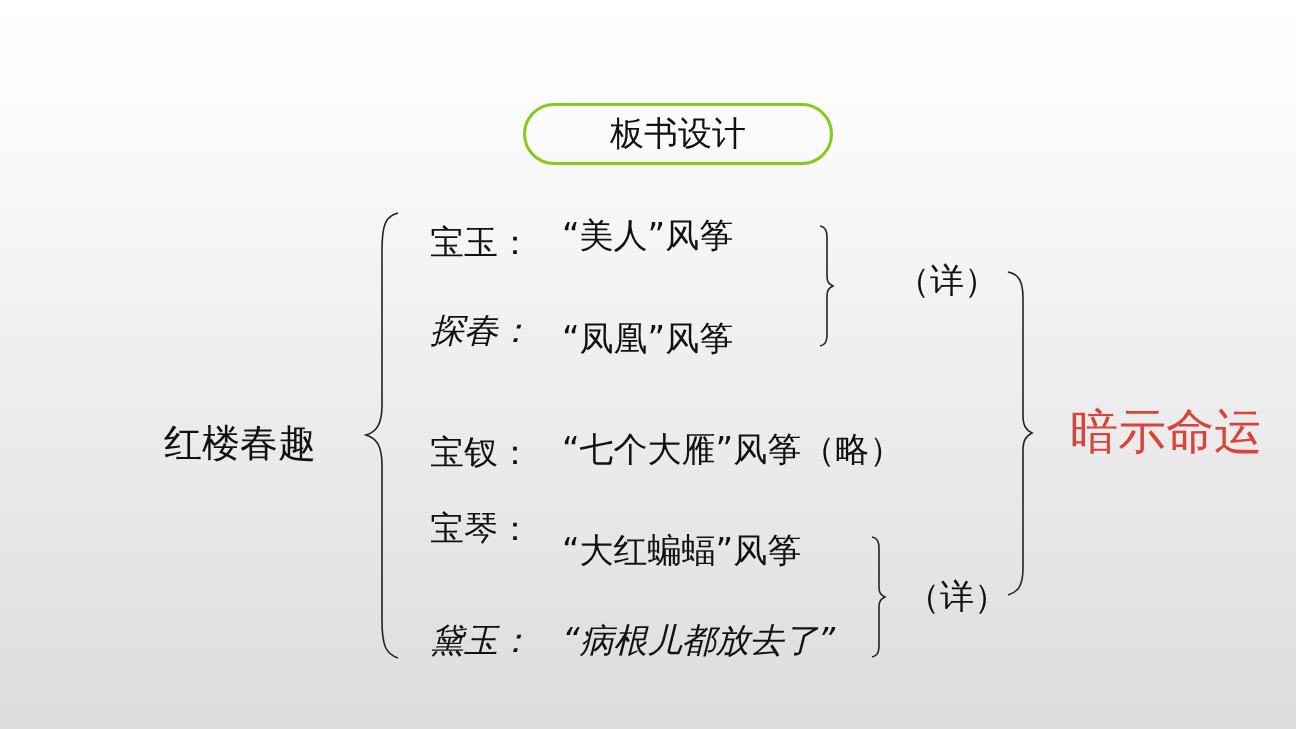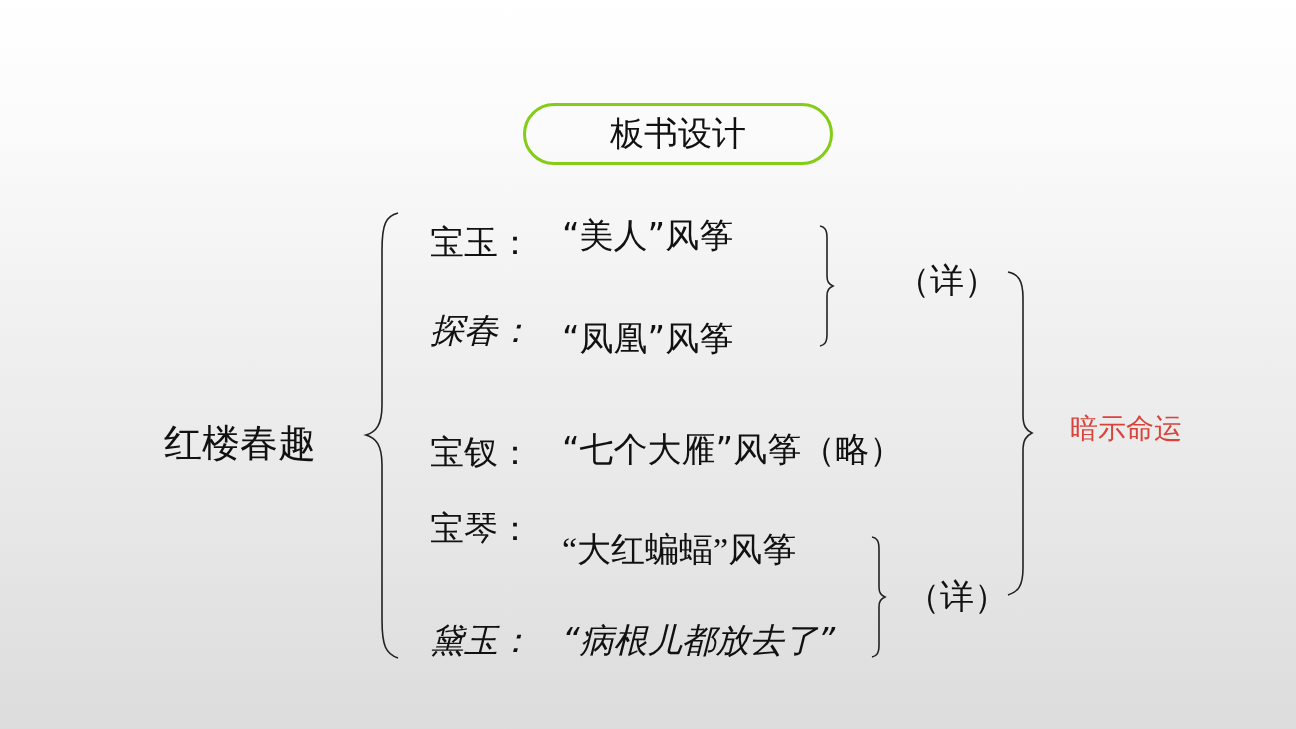--- a/index.html
+++ b/index.html
@@ -11,21 +11,21 @@
     }
     .title-box {
       position: absolute; left: 523px; top: 103px; width: 310px; height: 62px;
       border: 3px solid #84cc16; border-radius: 36px; box-sizing: border-box;
       background: transparent;
       display: flex; align-items: center; justify-content: center;
       font-size: 34px; color: #111;
     }
     .txt { position: absolute; white-space: nowrap; font-size: 34px; line-height: 40px; color: #111; }
     .topic { left: 164px; top: 412px; font-size: 38px; line-height: 44px; margin-top: 9px; }
-    .red { color: #d9443a; font-size: 28px; line-height: 46px; font-family: Liberation Mono, monospace; }
+    .red { color: #d9443a; font-size: 48px; line-height: 46px; }
     svg.brace { position: absolute; overflow: visible; }
     svg.brace path { fill: none; stroke: #222; stroke-width: 1.6; }
   </style>
 </head>
 <body>
 
 <div class="title-box">
   <span>板书设计</span>
 </div>
 
@@ -38,21 +38,21 @@
 <div class="txt" style="left:430px; top:222px;text-align:center;">宝玉：</div>
 <div class="txt" style="left:562px; top:215px;">“美人”风筝</div>
 
 <div class="txt" style="left:430px; top:310px;font-style:italic;">探春：</div>
 <div class="txt" style="left:562px; top:318px;">“凤凰”风筝</div>
 
 <div class="txt" style="left:430px; top:432px;text-align:right;">宝钗：</div>
 <div class="txt" style="left:562px; top:422px;margin-top:7px;">“七个大雁”风筝（略）</div>
 
 <div class="txt" style="left:430px; top:508px;">宝琴：</div>
-<div class="txt" style="left:562px; top:530px;font-family:Liberation Serif, serif;">“大红蝙蝠”风筝</div>
+<div class="txt" style="left:562px; top:530px;">“大红蝙蝠”风筝</div>
 
 <div class="txt" style="left:430px; top:620px;font-style:italic;">黛玉：</div>
 <div class="txt" style="left:562px; top:620px;font-style:italic;">“病根儿都放去了”</div>
 
 <svg class="brace" style="left:818px; top:224px;" width="20" height="124">
   <path d="M2 2 C 7 3, 9 6, 9 14 L 9 52 C 9 58, 11 60, 15 62 C 11 64, 9 66, 9 72 L 9 110 C 9 118, 7 121, 2 122"></path>
 </svg>
 <div class="txt" style="left:896px; top:260px;">（详）</div>
 
 <svg class="brace" style="left:870px; top:535px;" width="20" height="124">

